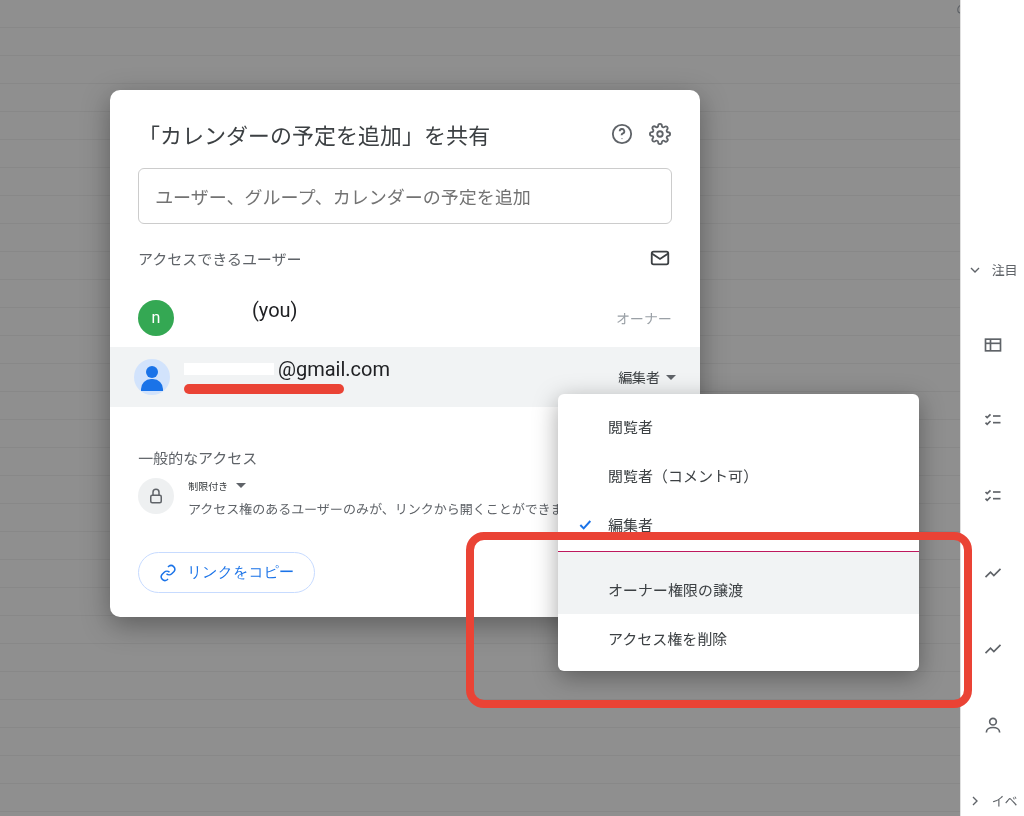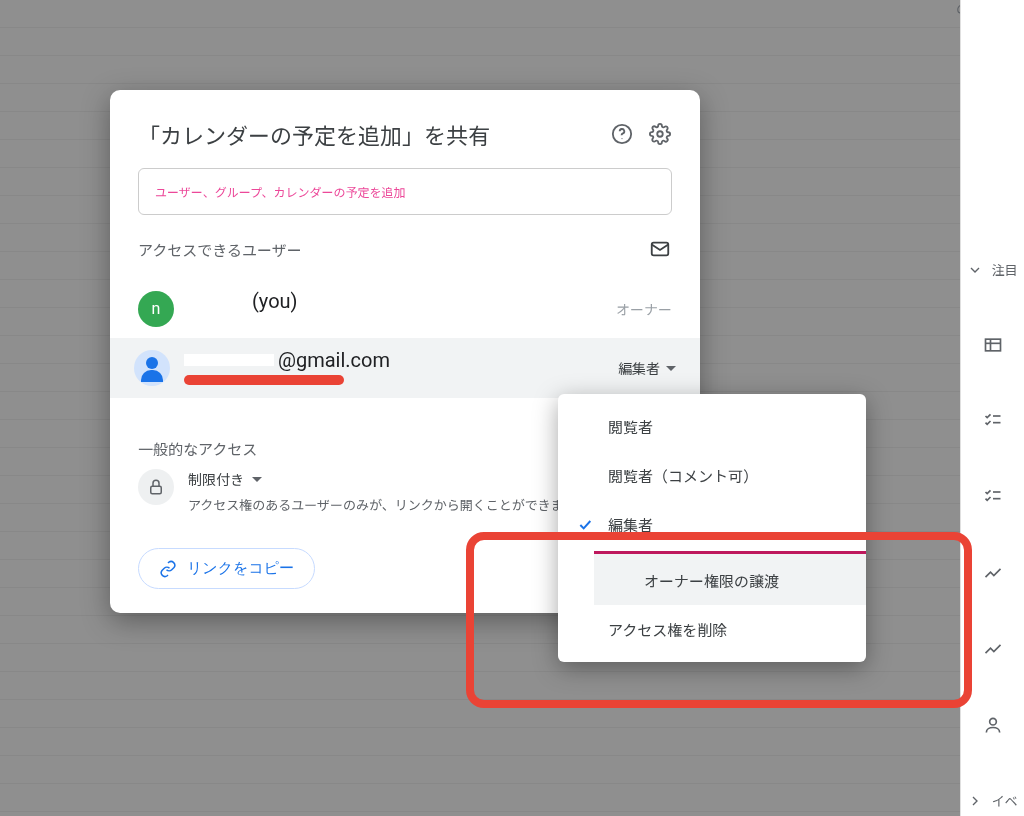--- a/index.html
+++ b/index.html
@@ -118,22 +118,22 @@
       align-items: center;
       justify-content: center;
       cursor: pointer;
       color: #5f6368;
     }
     .icon-btn svg { stroke: currentColor; fill: none; stroke-width: 2; }
     .add-people {
       border: 1px solid #ccc;
       border-radius: 6px;
       padding: 14px 16px;
-      color: #ec4899;
-      font-size: 12px;
+      color: #737373;
+      font-size: 18px;
       margin-bottom: 22px;
       cursor: text;
     }
     .section-row {
       display: flex;
       align-items: center;
       justify-content: space-between;
       margin-bottom: 18px;
     }
     .section-title {
@@ -247,21 +247,21 @@
       align-items: center;
       justify-content: center;
       color: #5f6368;
       flex-shrink: 0;
     }
     .ga-text { flex: 1; }
     .ga-selector {
       display: flex;
       align-items: center;
       gap: 8px;
-      font-size: 14px;
+      font-size: 10px;
       color: #3c4043;
       cursor: pointer;
     }
     .ga-selector .triangle {
       width: 0; height: 0;
       border-left: 5px solid transparent;
       border-right: 5px solid transparent;
       border-top: 5px solid #5f6368;
     }
     .ga-desc {
@@ -283,21 +283,21 @@
       cursor: pointer;
       background: #fff;
     }
     .copy-link-btn svg { stroke: #1a73e8; fill: none; stroke-width: 2; }
 
     
     .role-popover {
       position: absolute;
       left: 558px;
       top: 394px;
-      width: 308px;
+      width: 361px;
       background: #fff;
       border-radius: 6px;
       box-shadow: 0 6px 24px rgba(0,0,0,0.35);
       padding: 8px 0;
       z-index: 5;
       text-align: right;
     }
     .role-option {
       display: flex;
       align-items: center;
@@ -309,21 +309,21 @@
     }
     .role-option.hovered { background: #f1f3f4; }
     .role-option .check-slot {
       width: 18px;
       height: 18px;
       display: flex;
       align-items: center;
       justify-content: center;
       color: #1a73e8;
     }
-    .role-option.separated { border-top: 3px solid #be185d; margin-top: 2px; padding-top: 16px; margin-left: 36px; }
+    .role-option.separated { border-top: 1px solid #be185d; margin-top: 2px; padding-top: 27px; }
     .check-mark svg { stroke: #1a73e8; fill: none; stroke-width: 3; }
 
     
     .highlight-box {
       position: absolute;
       left: 466px;
       top: 532px;
       width: 506px;
       height: 176px;
       border: 8px solid #ea4335;

